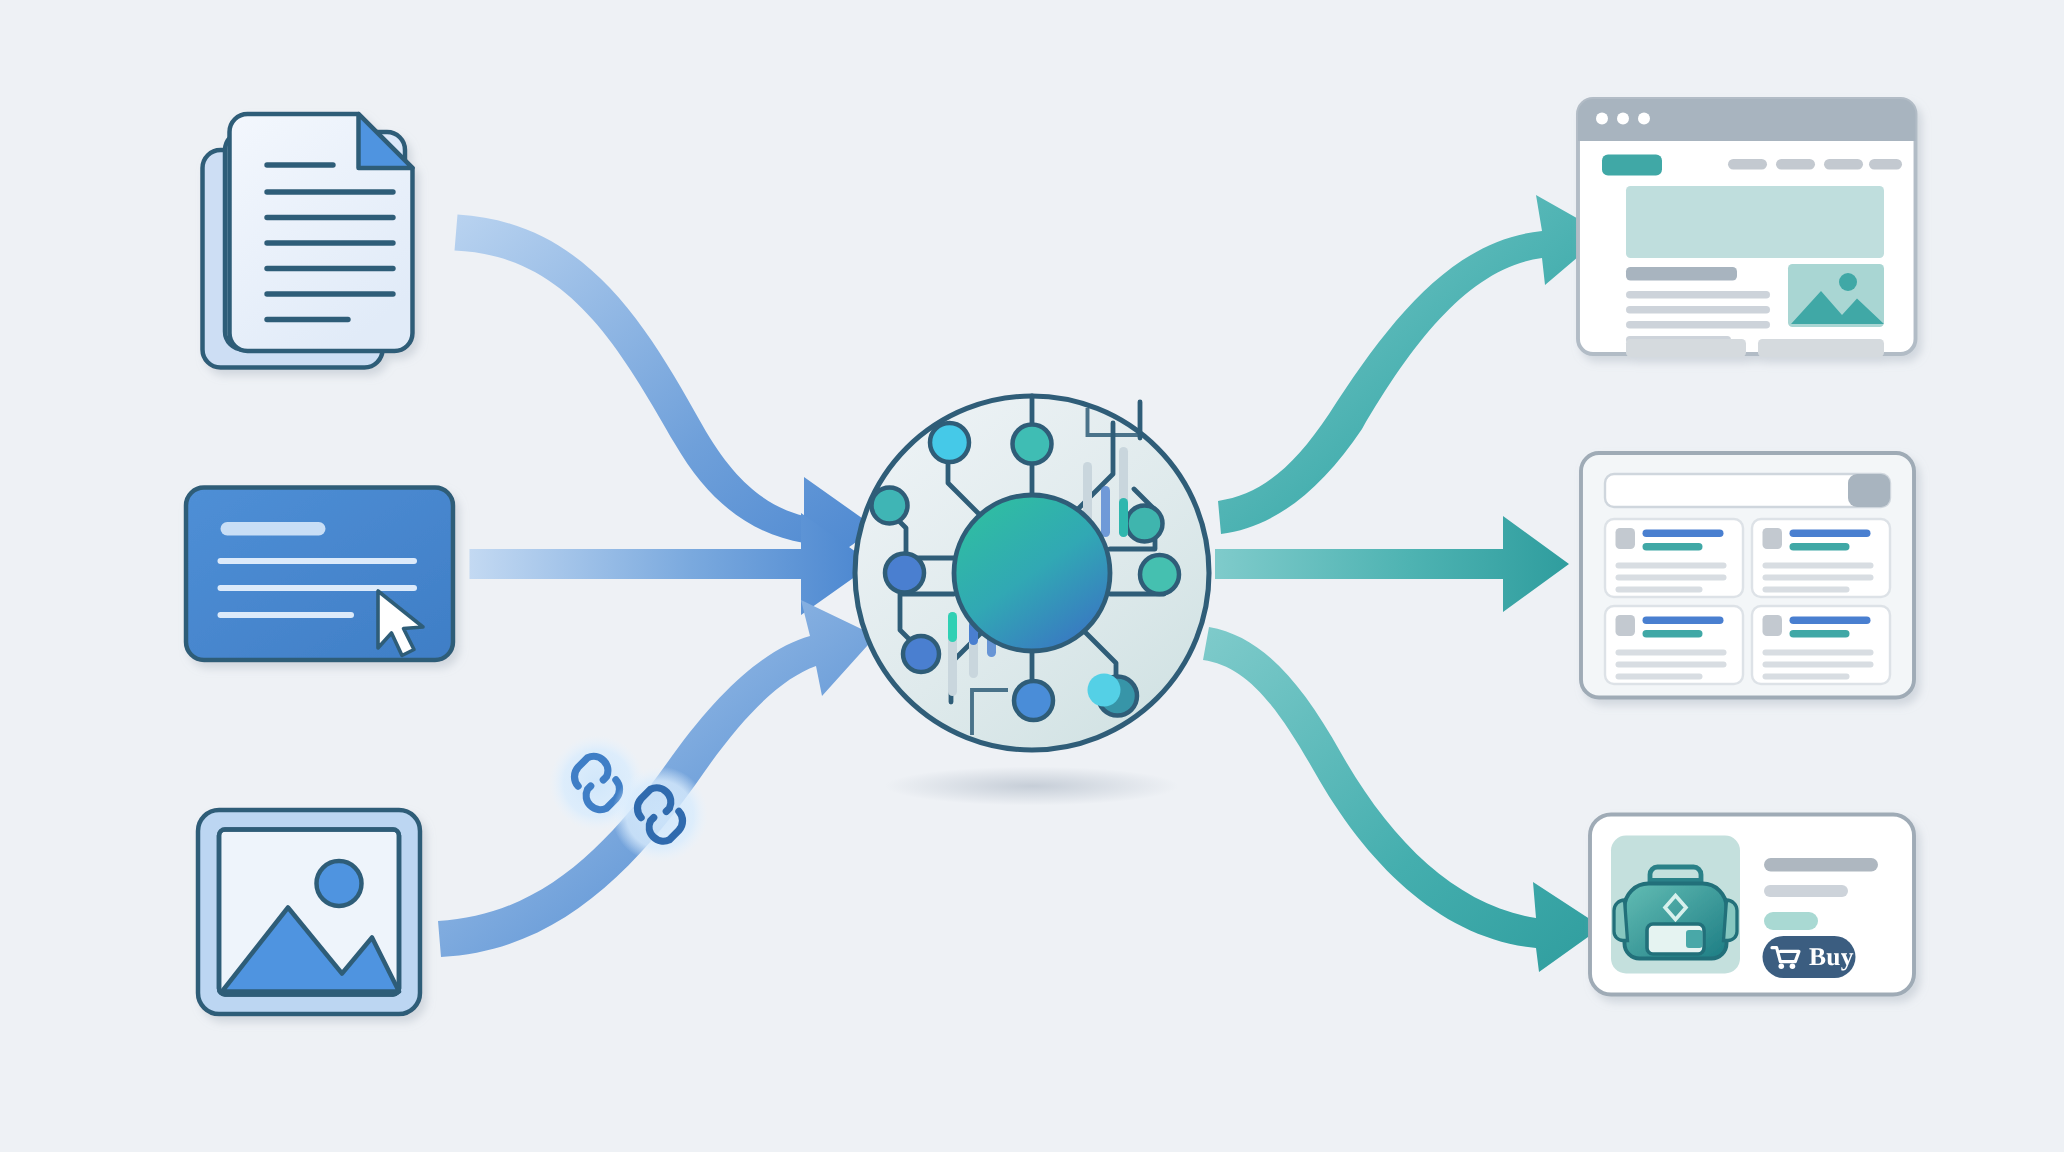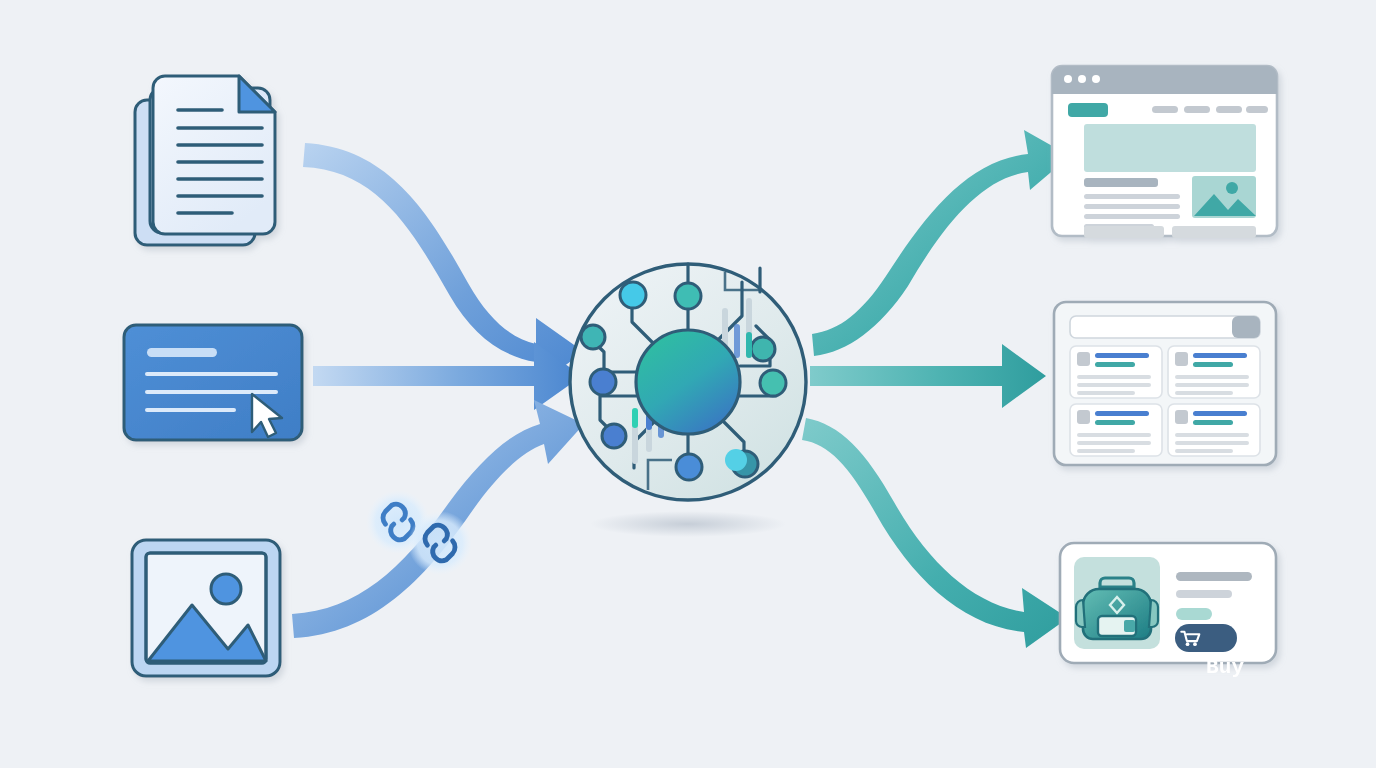--- a/index.html
+++ b/index.html
@@ -7,27 +7,26 @@
     width:1376px;height:768px;overflow:hidden;
     background:#eef1f5;
     font-family:"Liberation Sans", sans-serif;
     position:relative;
   }
   #stage{position:absolute;inset:0;width:1376px;height:768px;}
   svg.layer{position:absolute;left:0;top:0;width:1376px;height:768px;}
   .buy-label{
     position:absolute;
     color:#ffffff;
-    font-family:Liberation Mono, monospace;
-    font-size:21px;
+    font-family:Liberation Serif, serif;
+    font-size:17px;
     font-weight:bold;
     letter-spacing:0.2px;
     left:1206px;top:628px;
     pointer-events:none;
-    margin-top:28px;
   }
 </style>
 </head>
 <body>
 
 <div id="stage">
 
   <svg class="layer" viewBox="0 0 1376 768" xmlns="http://www.w3.org/2000/svg">
     <defs>
       <linearGradient id="gBlueArrow" x1="0" y1="0" x2="1" y2="0">

